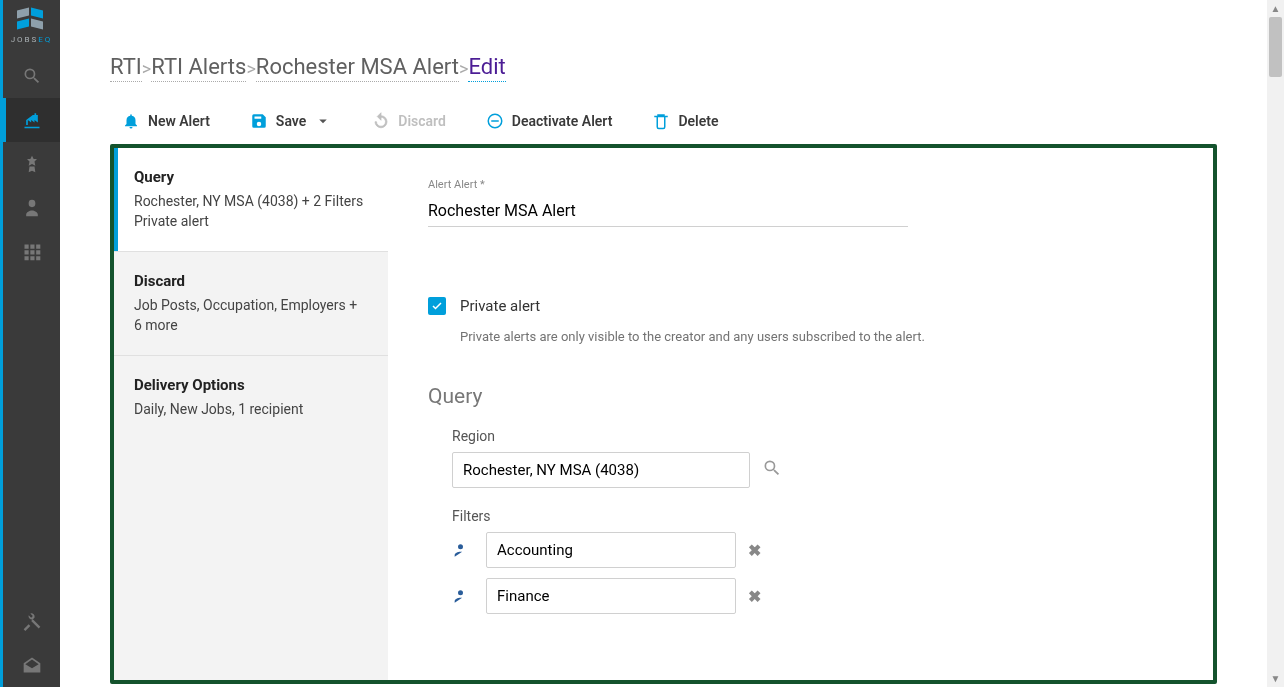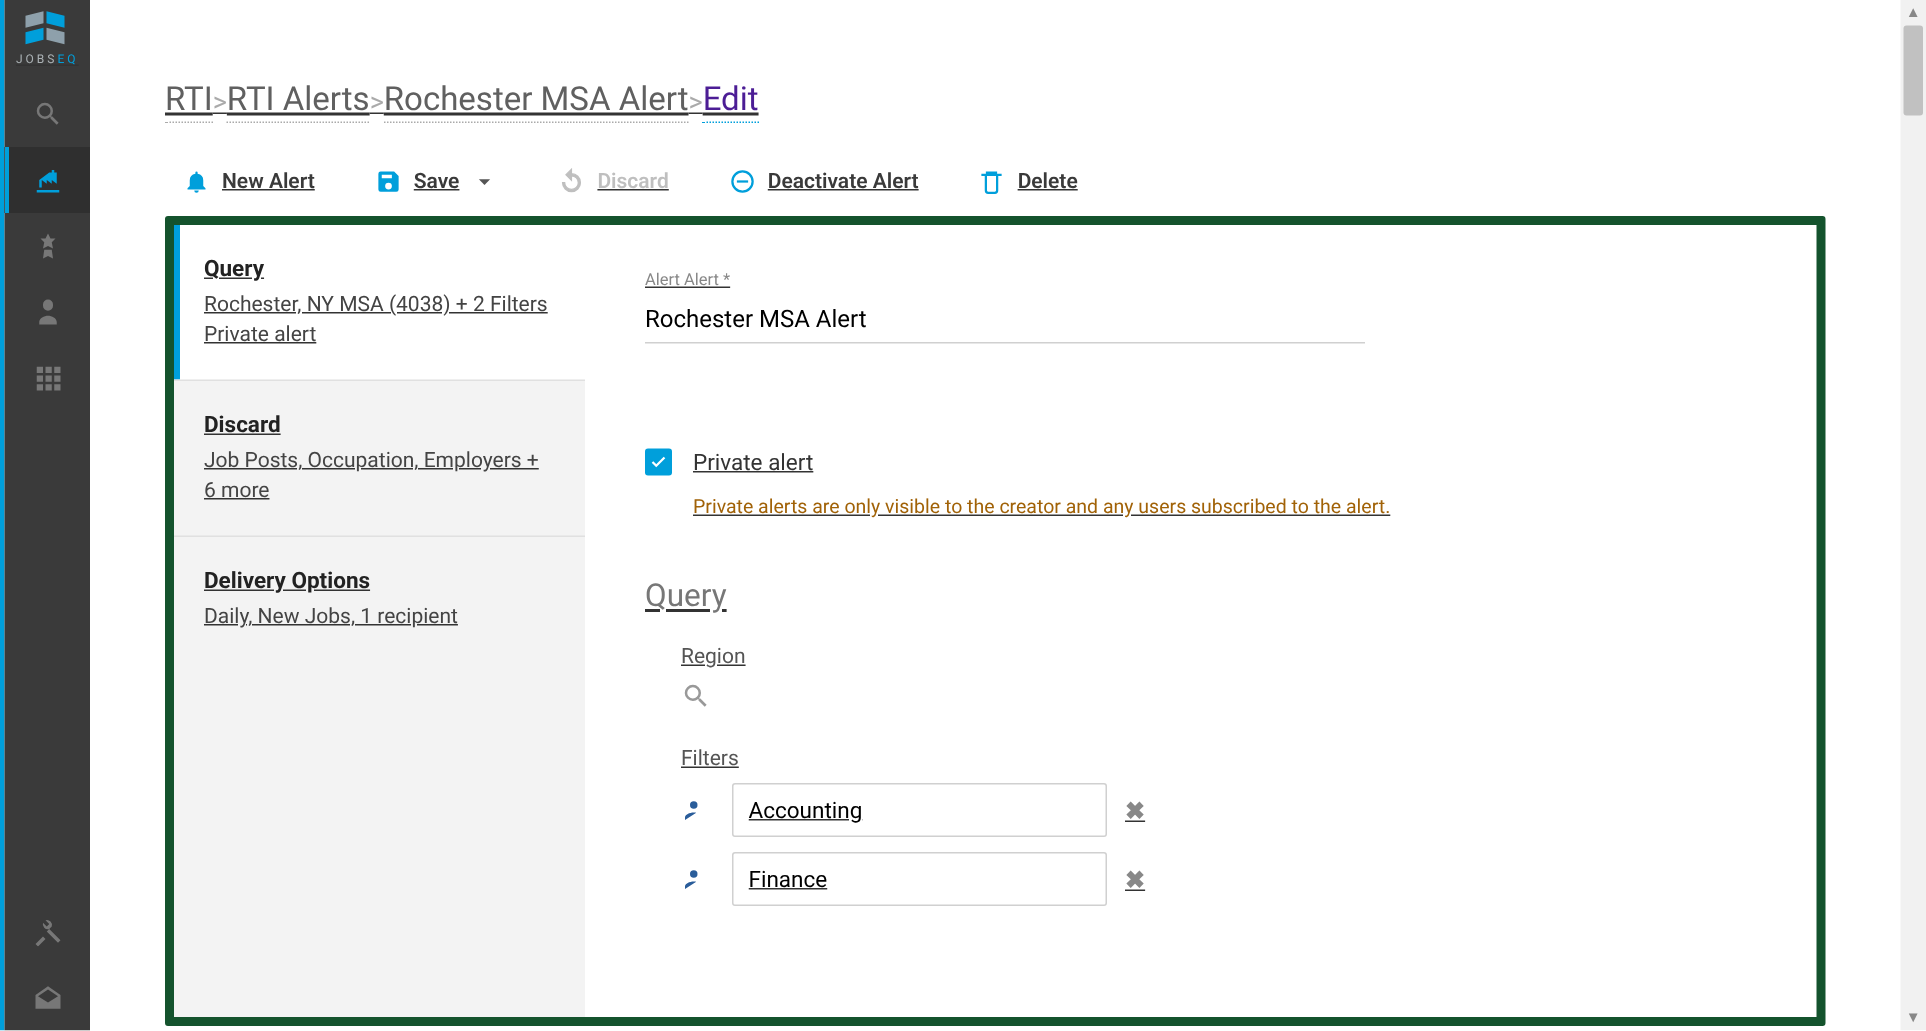--- a/index.html
+++ b/index.html
@@ -4,21 +4,21 @@
 <style>
   * { box-sizing: border-box; }
   html, body { margin: 0; padding: 0; height: 100%; font-family: -apple-system, BlinkMacSystemFont, "Segoe UI", Roboto, Arial, sans-serif; background: #fff; color: #333; }
   .viewport { width: 1284px; height: 687px; position: relative; overflow: hidden; }
   .scrollbar-track { position: absolute; right: 0; top: 0; width: 17px; height: 100%; background: #f1f1f1; }
   .scrollbar-thumb { position: absolute; left: 2px; top: 2px; width: 13px; height: 60px; background: #c1c1c1; border-radius: 2px; }
   .scrollbar-arrow { position: absolute; left: 0; width: 17px; height: 17px; display:flex; align-items:center; justify-content:center; font-size:10px; color:#888;}
   .scrollbar-arrow.up { top: 0; }
   .scrollbar-arrow.down { bottom: 0; }
 
-  .app { position:absolute; left:0; top:0; width:1267px; height:687px; display:flex; border-left:3px solid #009fdb;text-decoration:underline; }
+  .app { position:absolute; left:0; top:0; width:1267px; height:687px; display:flex; border-left:3px solid #009fdb; }
   .side-rail { width:57px; background:#3a3a3a; display:flex; flex-direction:column; align-items:center; padding-top:6px; gap:0; }
   .side-rail .logo { width:40px; height:40px; margin-bottom:8px; display:flex; flex-direction:column; align-items:center; justify-content:center; }
   .side-rail .logo .mark { position:relative; width:30px; height:22px; }
   .side-rail .logo .mark span { position:absolute; width:12px; height:8px; background:#bcc3c7; }
   .side-rail .logo .mark .a{left:0;top:0;background:#8ea0ab; transform:skewY(-14deg);}
   .side-rail .logo .mark .b{left:14px;top:0;background:#009fdb;transform:skewY(14deg);}
   .side-rail .logo .mark .c{left:0;top:11px;background:#009fdb;transform:skewY(-14deg);}
   .side-rail .logo .mark .d{left:14px;top:11px;background:#8ea0ab;transform:skewY(14deg);}
   .side-rail .logo .txt { font-size:8px; letter-spacing:2px; color:#aab1b4; margin-top:4px;}
   .side-rail .logo .txt .eq{color:#009fdb;}
@@ -35,37 +35,37 @@
   .breadcrumb .crumb { color:#606060; border-bottom:1px dotted #aaa; padding-bottom:2px; cursor:pointer;}
   .breadcrumb .sep { color:#aaa; font-size:18px; }
   .breadcrumb .crumb.active { color:#4c1d95; border-bottom:1px dotted #009fdb; }
 
   .action-bar { display:flex; align-items:center; gap:40px; font-size:14px; font-weight:600; color:#3a3a3a; margin-bottom:14px; padding-left:12px;}
   .action { display:flex; align-items:center; gap:8px; cursor:pointer; }
   .action svg { width:18px; height:18px; }
   .action.disabled { color:#bfbfbf; cursor:default;}
   .action.disabled svg { fill:#bfbfbf; stroke:#bfbfbf;}
 
-  .panel { border:6px solid #14532d; border-radius:2px; display:flex; height:540px; }
+  .panel { border:4px solid #14532d; border-radius:2px; display:flex; height:540px; }
   .side-col { width:274px; background:#f3f3f3; display:flex; flex-direction:column; }
   .side-col .card { padding:20px 20px; border-bottom:1px solid #e0e0e0; }
   .side-col .card.active { background:#fff; box-shadow: inset 4px 0 0 #009fdb; }
   .side-col .card h4 { margin:0 0 6px 0; font-size:15px; font-weight:700; color:#222;}
   .side-col .card .sub { font-size:14px; color:#444; line-height:1.4; }
 
   .form-col { flex:1; padding: 30px 30px 30px 40px; overflow:hidden;}
   .field-lbl { font-size:11px; color:#888; display:block; margin-bottom:8px;}
   .text-input-line { width:480px; font-size:16px; padding:2px 0 6px 0; border:none; border-bottom:1px solid #d0d0d0; outline:none; font-family:inherit;}
   .boxed-input { width:298px; font-size:15px; padding:8px 10px; border:1px solid #d0d0d0; border-radius:2px; outline:none; font-family:inherit;}
 
   .check-row { display:flex; align-items:center; gap:14px; margin-top:70px;}
   .check-box { width:18px; height:18px; background:#009fdb; border-radius:2px; display:flex; align-items:center; justify-content:center; cursor:pointer;}
   .check-box svg{width:12px;height:12px;}
   .check-label { font-size:15px; color:#333; }
-  .help-txt { font-size:13px; color:#a16207; margin:14px 0 0 32px; }
+  .help-txt { font-size:13px; color:#737373; margin:14px 0 0 32px; }
 
   .sect-head { font-size:21px; color:#777; font-weight:400; margin:40px 0 20px 0;}
 
   .sub-lbl { font-size:14px; color:#555; margin-bottom:8px;}
   .row-inline { display:flex; align-items:center; gap:12px; }
   .search-ic { color:#888; }
 
   .filters-block { margin-top:20px;}
   .filter-row { display:flex; align-items:center; gap:12px; margin-bottom:10px; }
   .filter-icon { width:22px; display:flex; justify-content:center;}
@@ -207,20 +207,21 @@
               </div>
               <span class="check-label">Private alert</span>
             </div>
             <div class="help-txt">Private alerts are only visible to the creator and any users subscribed to the alert.</div>
 
             <div class="sect-head">Query</div>
 
             <div style="margin-left:24px">
               <div class="sub-lbl">Region</div>
               <div class="row-inline">
+                <input class="boxed-input" value="Rochester, NY MSA (4038)" style="">
                 <span class="search-ic">
                   <svg width="20" height="20" viewBox="0 0 24 24" fill="#999">
                       <path d="M15.5 14h-.79l-.28-.27A6.47 6.47 0 0016 9.5 6.5 6.5 0 109.5 16a6.47 6.47 0 004.23-1.57l.27.28v.79l5 5 1.5-1.5-5-5zm-6 0A4.5 4.5 0 1114 9.5 4.5 4.5 0 019.5 14z"></path>
                     </svg>
                 </span>
               </div>
 
               <div class="filters-block">
                 <div class="sub-lbl">Filters</div>
                 <div class="filter-row">

